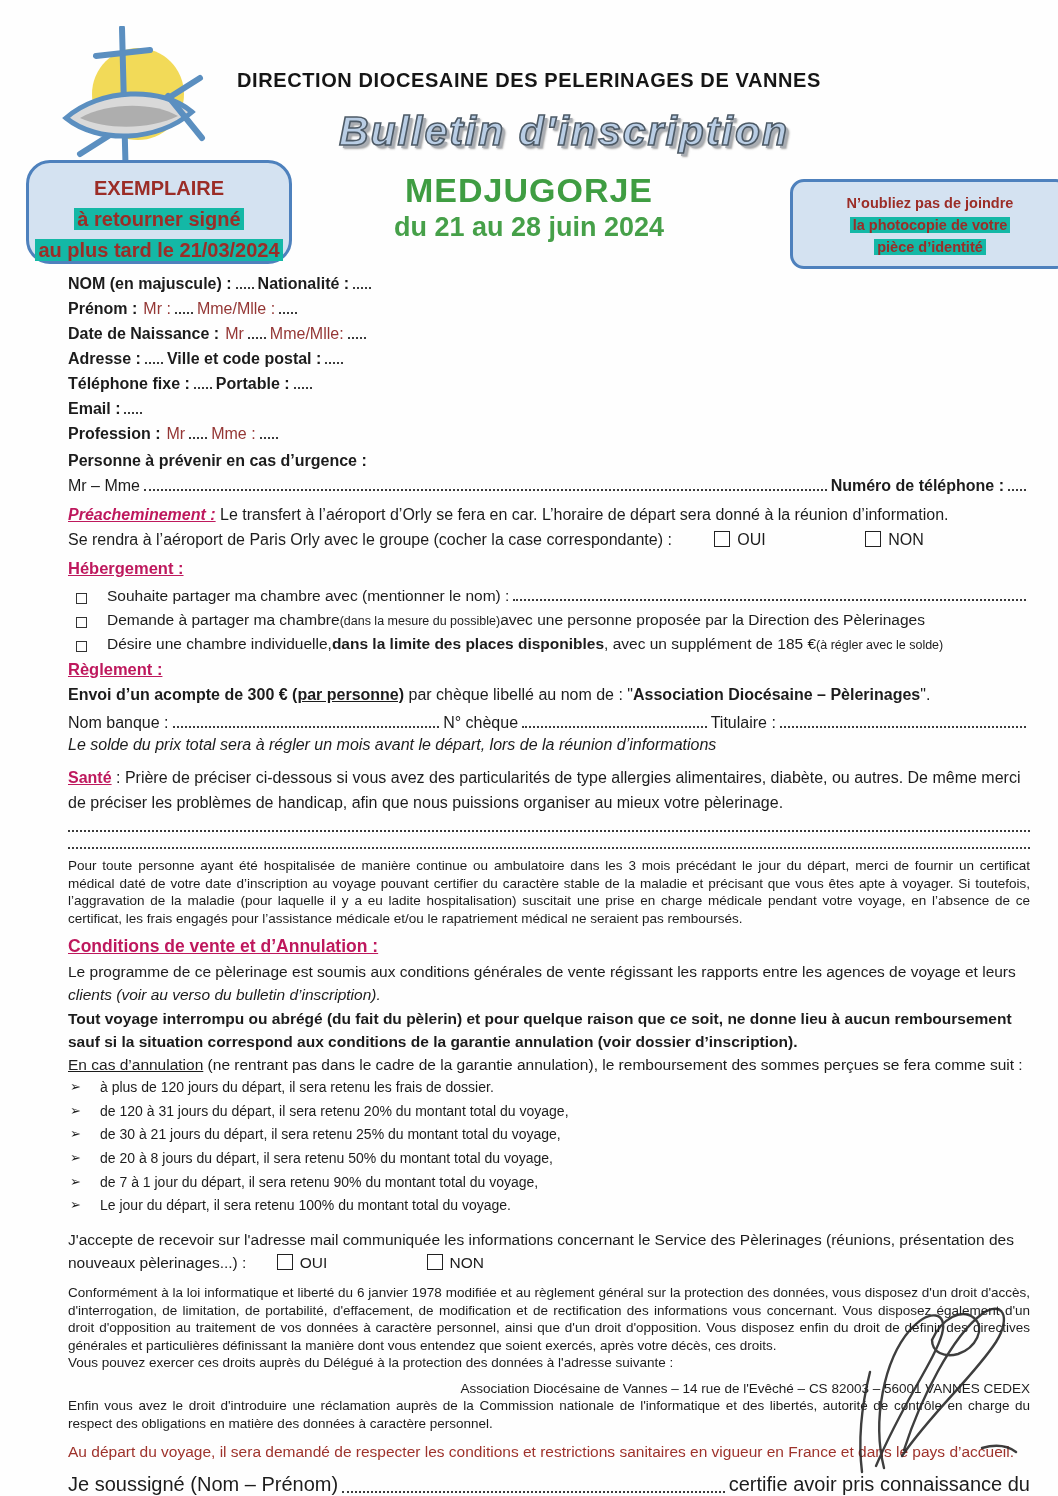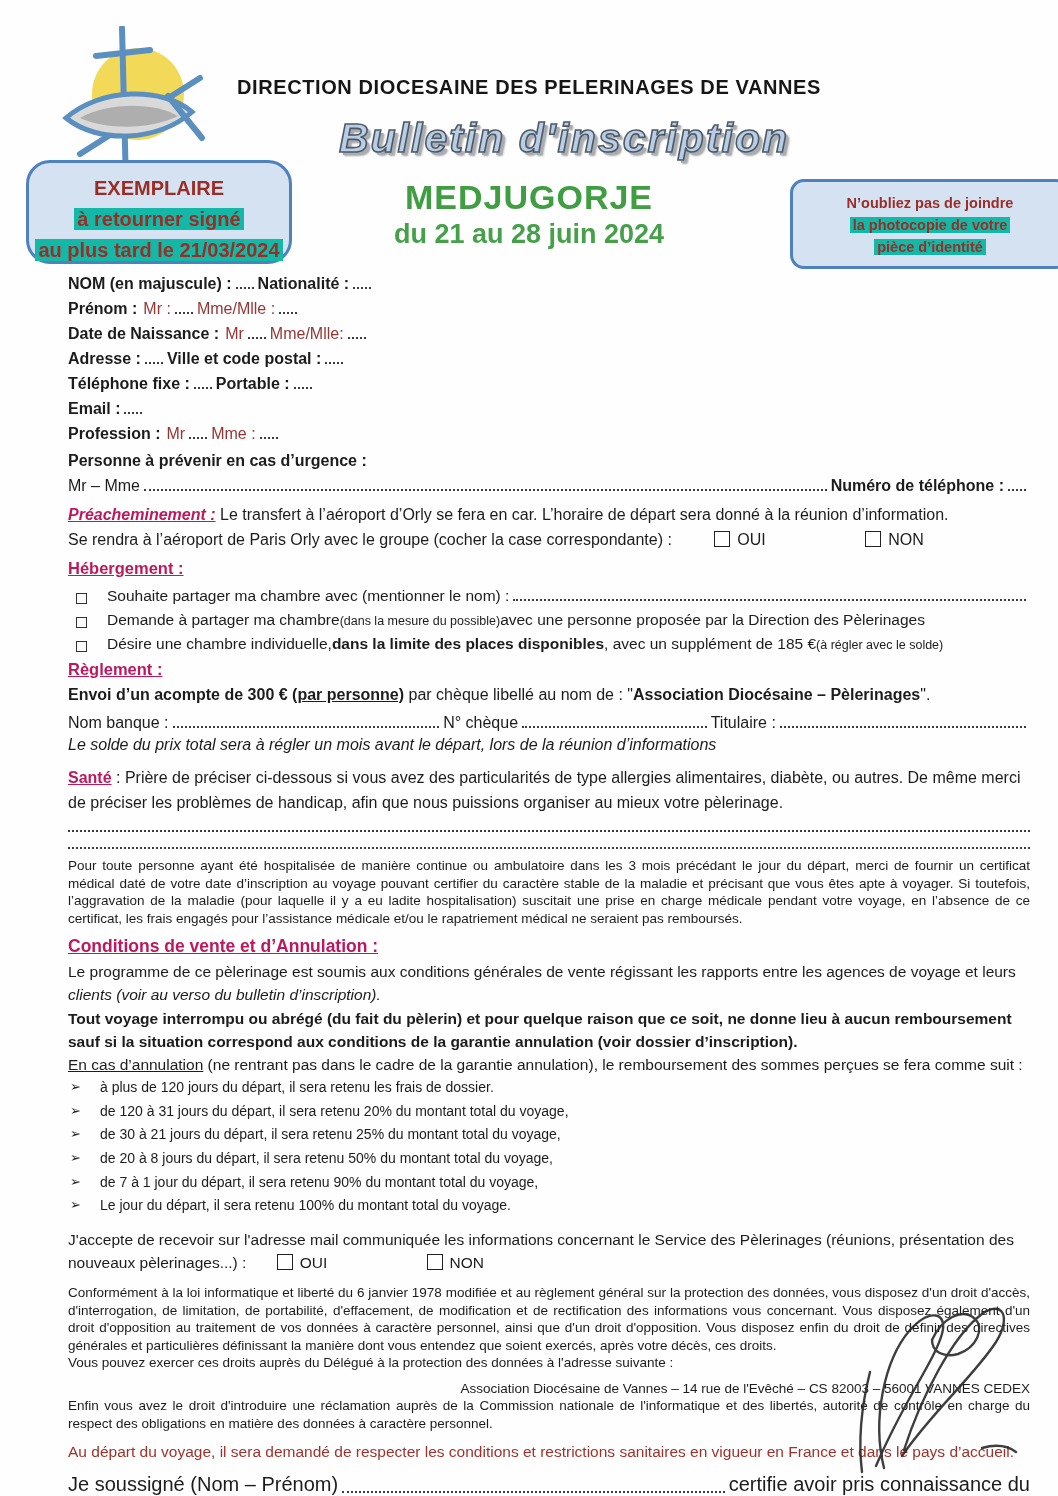--- a/index.html
+++ b/index.html
@@ -4,21 +4,21 @@
 <style>
   html,body{margin:0;padding:0;background:#9a9a9a;}
   .page{
     position:relative; width:1058px; height:1496px; margin:0 auto;
     background:#fefefe; overflow:hidden; color:#1c1c1c;
     font-family:"Liberation Sans", sans-serif;
   }
   
   .header{position:relative; height:264px;}
   .logo{position:absolute; left:50px; top:26px;}
-  .head-center{position:absolute; left:170px; right:170px; top:76px; text-align:center;}
+  .head-center{position:absolute; left:170px; right:170px; top:69px; text-align:center;}
   .org-title{font-size:20px; font-weight:600; letter-spacing:.6px; color:#161616;}
   .wordart{
     margin-top:16px; margin-left:70px; display:inline-block;
     font-size:41px; font-weight:bold; font-style:italic; letter-spacing:2px;
     color:#b9cde4; -webkit-text-stroke:1.6px #4d5a66;
     text-shadow:3px 3px 0 #a9adb3, 4px 4px 2px rgba(60,60,60,.45);
   }
   .wordart-wrap{text-align:center;}
   .dest{margin-top:16px; font-size:34px; font-weight:bold; letter-spacing:1px; color:#3f9d42;}
   .dates{margin-top:2px; font-size:27px; font-weight:bold; color:#46a049;}

